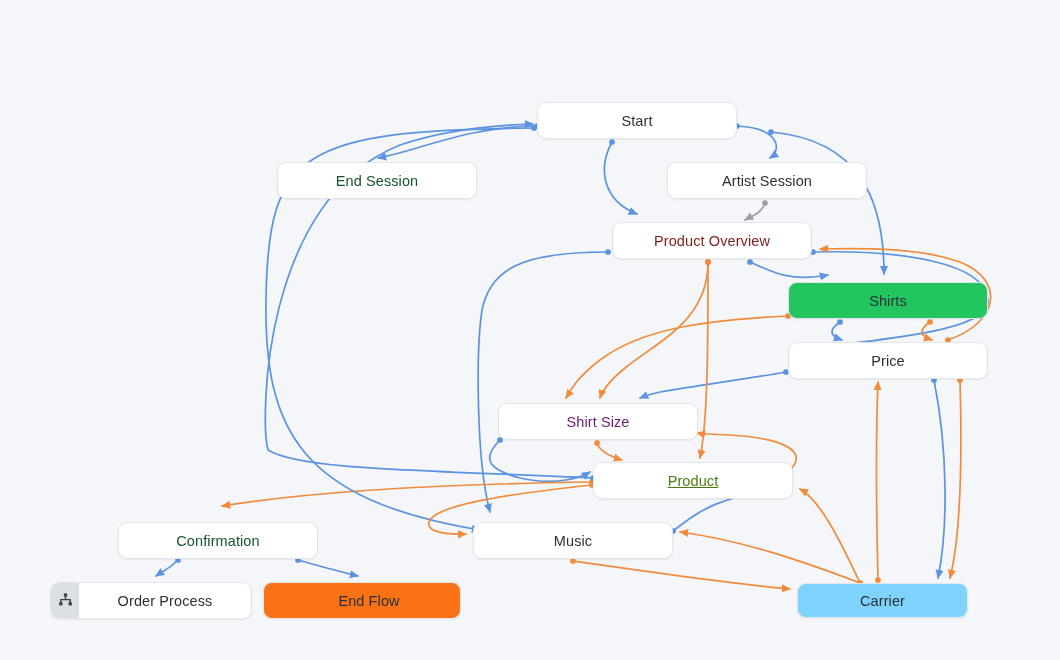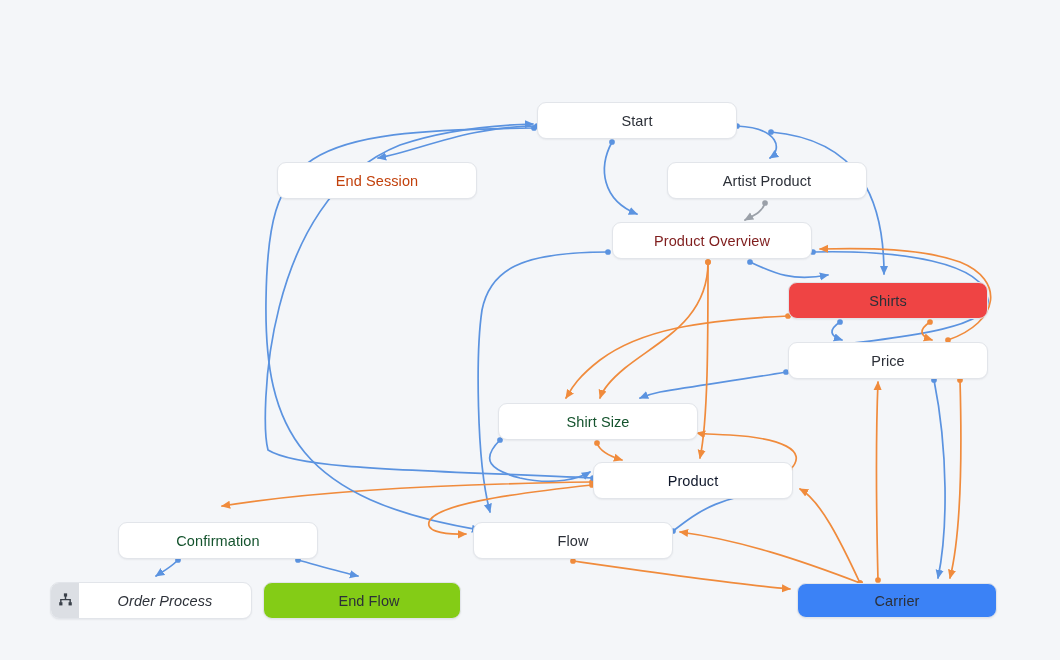--- a/index.html
+++ b/index.html
@@ -37,21 +37,21 @@
     font-family: "Liberation Sans", sans-serif;
     letter-spacing: 0.1px;
   }
   .node-label {
     display: block;
     text-align: center;
     width: 100%;
     padding: 0 30px;
     box-sizing: border-box;
   }
-  .node.has-icon { justify-content: flex-end; font-style: italic; }
+  .node.has-icon { justify-content: flex-end; }
   .node-icon-panel {
     position: absolute;
     left: 0; top: 0;
     bottom: 0;
     width: 28px;
     background: #dcdfe4;
     border-radius: 8px 0 0 8px;
     display: flex;
     align-items: center;
     justify-content: center;
@@ -115,58 +115,58 @@
       <path d="M 934,380 C 948,450 948,530 938,578" fill="none" stroke="#5b93e0" stroke-width="1.7" stroke-linecap="round" marker-start="url(#dot-blue)" marker-end="url(#arrow-blue)"></path>
       <path d="M 860,583 C 840,540 820,500 800,489" fill="none" stroke="#f08b3c" stroke-width="1.7" stroke-linecap="round" marker-start="url(#dot-orange)" marker-end="url(#arrow-orange)"></path>
       <path d="M 593,478 C 420,470 300,470 268,450 C 260,420 262,200 400,145 C 450,128 500,125 533,124" fill="none" stroke="#5b93e0" stroke-width="1.7" stroke-linecap="round" marker-start="url(#dot-blue)" marker-end="url(#arrow-blue)"></path>
       <path d="M 673,531 C 700,510 720,495 790,489" fill="none" stroke="#5b93e0" stroke-width="1.7" stroke-linecap="round" marker-start="url(#dot-blue)" marker-end="url(#arrow-blue)"></path>
       <path d="M 860,583 C 800,560 740,540 680,532" fill="none" stroke="#f08b3c" stroke-width="1.7" stroke-linecap="round" marker-start="url(#dot-orange)" marker-end="url(#arrow-orange)"></path>
     </svg>
   <div id="node-layer">
       <div class="node" style="left: 537px; top: 102px; width: 200px; height: 37px; background: rgb(255, 255, 255); border-color: rgb(226, 229, 234); color: rgb(44, 48, 56);">
         <span class="node-label">Start</span>
       </div>
-      <div class="node" style="left: 277px; top: 162px; width: 200px; height: 37px; background: rgb(255, 255, 255); border-color: rgb(226, 229, 234); color: #c2410c;">
+      <div class="node" style="left: 277px; top: 162px; width: 200px; height: 37px; background: rgb(255, 255, 255); border-color: rgb(226, 229, 234); color: #14532d;">
         <span class="node-label">End Session</span>
       </div>
       <div class="node" style="left: 667px; top: 162px; width: 200px; height: 37px; background: rgb(255, 255, 255); border-color: rgb(226, 229, 234); color: rgb(44, 48, 56);">
-        <span class="node-label">Artist Product</span>
+        <span class="node-label">Artist Session</span>
       </div>
       <div class="node" style="left: 612px; top: 222px; width: 200px; height: 37px; background: rgb(255, 255, 255); border-color: rgb(226, 229, 234); color: #7f1d1d;">
         <span class="node-label">Product Overview</span>
       </div>
-      <div class="node" style="left: 788px; top: 282px; width: 200px; height: 37px; background: #ef4444; border-color: rgb(226, 229, 234); color: rgb(44, 48, 56);">
+      <div class="node" style="left: 788px; top: 282px; width: 200px; height: 37px; background: #22c55e; border-color: rgb(226, 229, 234); color: rgb(44, 48, 56);">
         <span class="node-label">Shirts</span>
       </div>
       <div class="node" style="left: 788px; top: 342px; width: 200px; height: 37px; background: rgb(255, 255, 255); border-color: rgb(226, 229, 234); color: rgb(44, 48, 56); justify-content: flex-end;">
         <span class="node-label">Price</span>
       </div>
-      <div class="node" style="left: 498px; top: 403px; width: 200px; height: 37px; background: rgb(255, 255, 255); border-color: rgb(226, 229, 234); color: #14532d;">
+      <div class="node" style="left: 498px; top: 403px; width: 200px; height: 37px; background: rgb(255, 255, 255); border-color: rgb(226, 229, 234); color: #701a75;">
         <span class="node-label">Shirt Size</span>
       </div>
-      <div class="node" style="left: 593px; top: 462px; width: 200px; height: 37px; background: rgb(255, 255, 255); border-color: rgb(226, 229, 234); color: #0f172a;">
+      <div class="node" style="left: 593px; top: 462px; width: 200px; height: 37px; background: rgb(255, 255, 255); border-color: rgb(226, 229, 234); color: #4d7c0f; text-decoration: underline;">
         <span class="node-label">Product</span>
       </div>
       <div class="node" style="left: 118px; top: 522px; width: 200px; height: 37px; background: rgb(255, 255, 255); border-color: rgb(226, 229, 234); color: #14532d;">
         <span class="node-label">Confirmation</span>
       </div>
       <div class="node" style="left: 473px; top: 522px; width: 200px; height: 37px; background: rgb(255, 255, 255); border-color: rgb(226, 229, 234); color: rgb(44, 48, 56);">
-        <span class="node-label">Flow</span>
+        <span class="node-label">Music</span>
       </div>
       <div class="node has-icon" style="left: 50px; top: 582px; width: 202px; height: 37px; background: rgb(255, 255, 255); border-color: rgb(226, 229, 234); color: rgb(44, 48, 56);">
         <div class="node-icon-panel" style="background: rgb(220, 223, 228);">
           <svg width="17" height="17" viewBox="0 0 20 20" aria-hidden="true">
             <path d="M10 5 V9 M10 9 H4.5 V12 M10 9 H15.5 V12" stroke="#3a4049" stroke-width="1.7" fill="none" stroke-linecap="round"></path>
             <rect x="8.1" y="1.6" width="3.8" height="3.8" fill="#3a4049"></rect>
             <rect x="2.6" y="12" width="3.8" height="3.8" fill="#3a4049"></rect>
             <rect x="13.6" y="12" width="3.8" height="3.8" fill="#3a4049"></rect>
           </svg>
         </div>
         <span class="node-label">Order Process</span>
       </div>
-      <div class="node" style="left: 263px; top: 582px; width: 198px; height: 37px; background: #84cc16; border-color: rgb(226, 229, 234); color: rgb(44, 48, 56); padding-left: 14px;">
+      <div class="node" style="left: 263px; top: 582px; width: 198px; height: 37px; background: #f97316; border-color: rgb(226, 229, 234); color: rgb(44, 48, 56); padding-left: 14px;">
         <span class="node-label">End Flow</span>
       </div>
-      <div class="node" style="left: 797px; top: 583px; width: 200px; height: 35px; background: #3b82f6; border-color: rgb(226, 229, 234); color: rgb(44, 48, 56);">
+      <div class="node" style="left: 797px; top: 583px; width: 171px; height: 35px; background: #7dd3fc; border-color: rgb(226, 229, 234); color: rgb(44, 48, 56);">
         <span class="node-label">Carrier</span>
       </div>
     </div>
 </div>
 
 </body></html>

